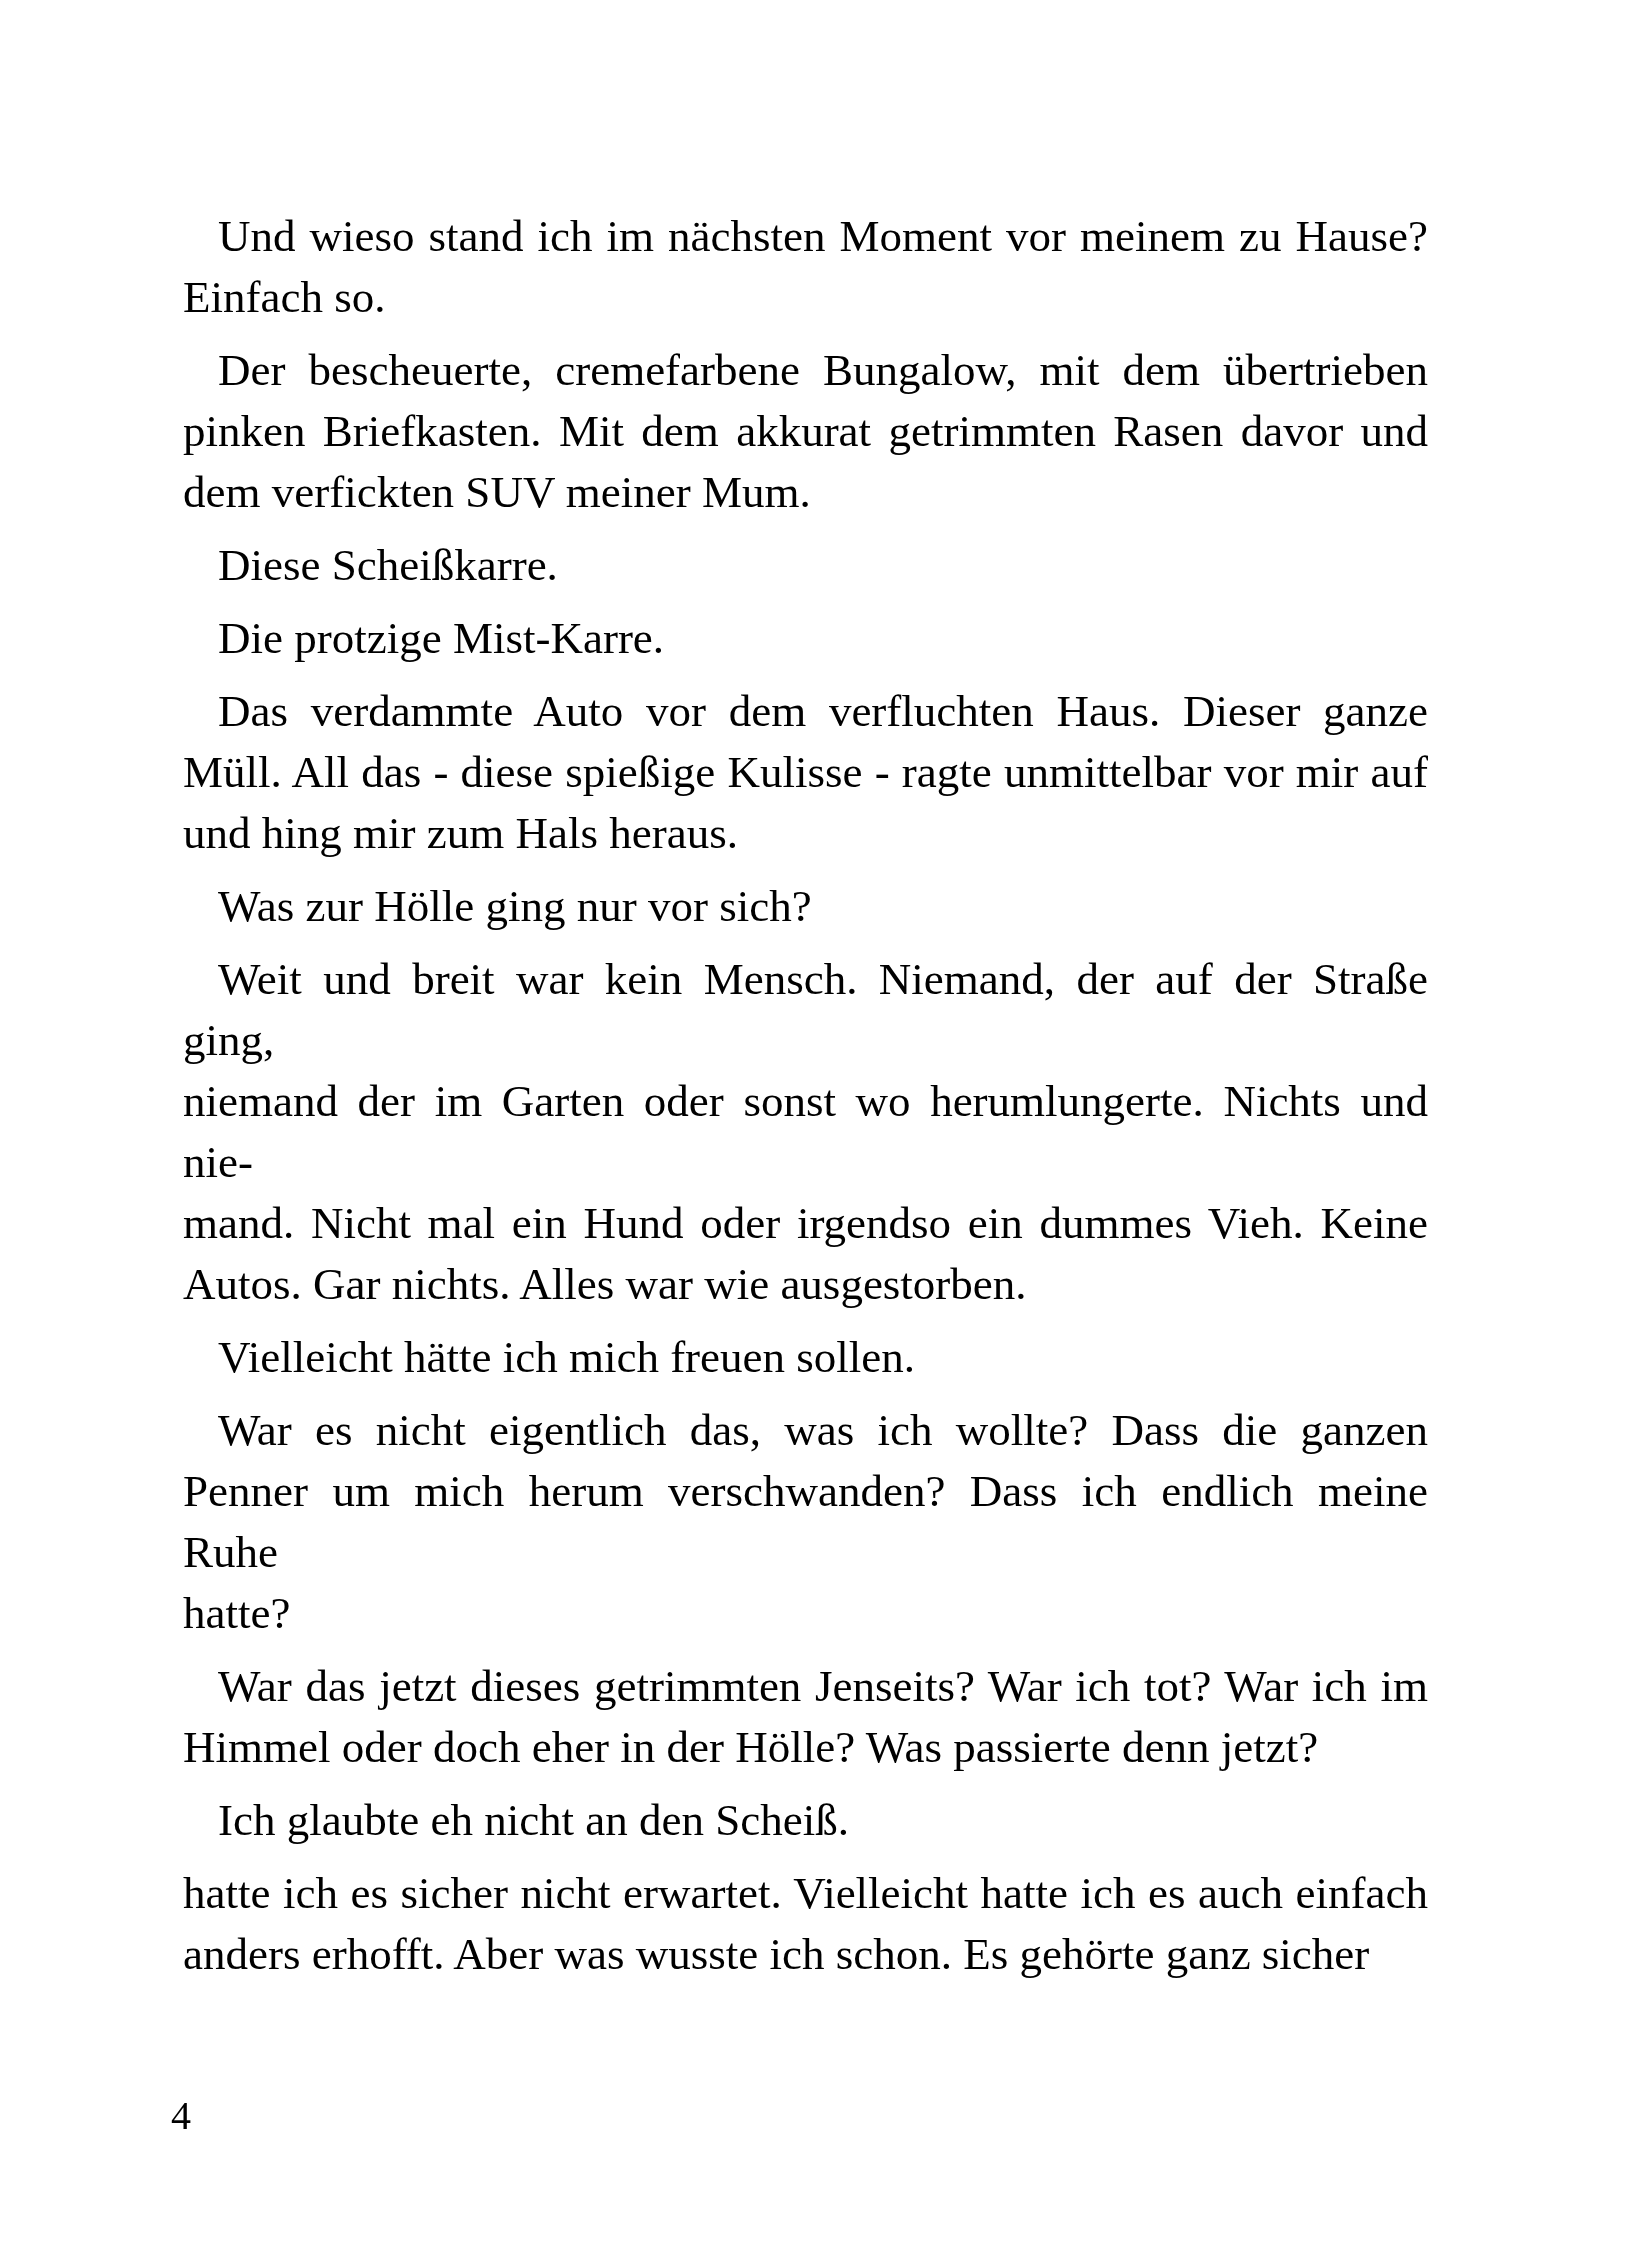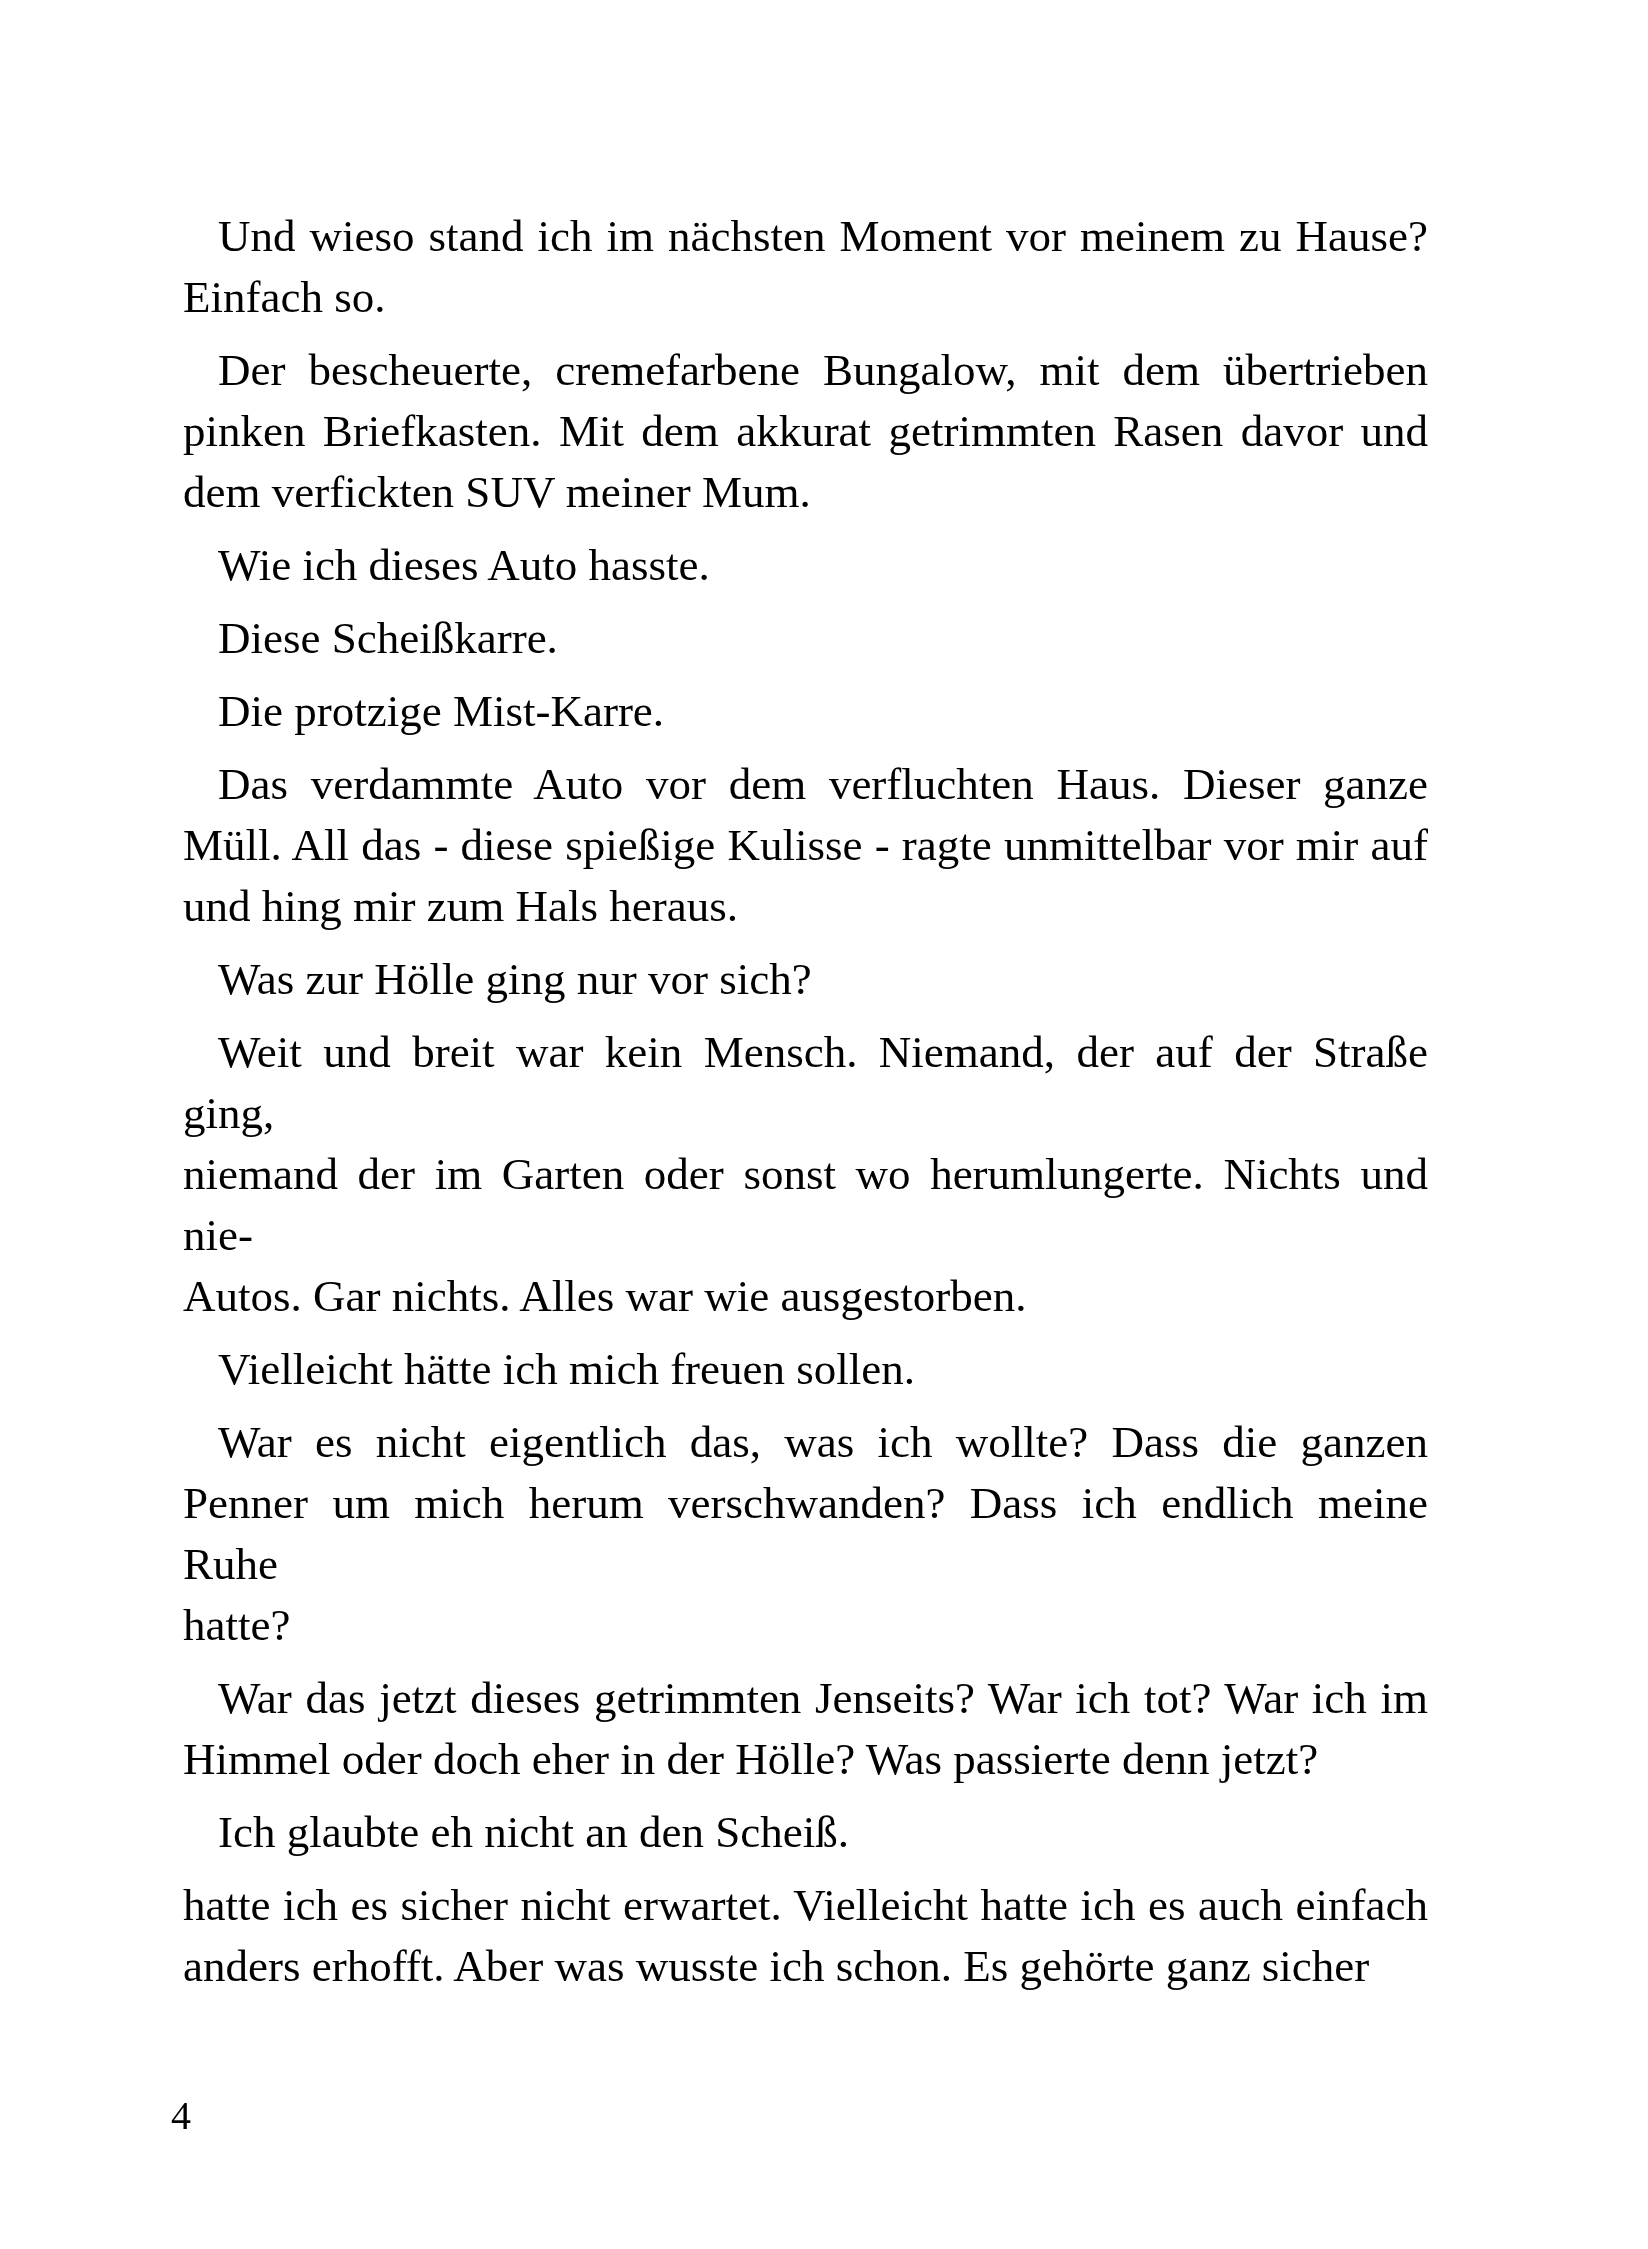--- a/index.html
+++ b/index.html
@@ -53,39 +53,37 @@
       <div class="para">
         <div class="line first">Und wieso stand ich im nächsten Moment vor meinem zu Hause?</div>
         <div class="line last">Einfach so.</div>
       </div>
       <div class="para">
         <div class="line first">Der bescheuerte, cremefarbene Bungalow, mit dem übertrieben</div>
         <div class="line">pinken Briefkasten. Mit dem akkurat getrimmten Rasen davor und</div>
         <div class="line last">dem verfickten SUV meiner Mum.</div>
       </div>
       <div class="para">
-        <div class="line first last">Wie ich dieses Auto hasste.</div>
-      </div>
-      <div class="para">
         <div class="line first last">Diese Scheißkarre.</div>
       </div>
       <div class="para">
         <div class="line first last">Die protzige Mist-Karre.</div>
       </div>
       <div class="para">
         <div class="line first">Das verdammte Auto vor dem verfluchten Haus. Dieser ganze</div>
         <div class="line">Müll. All das - diese spießige Kulisse - ragte unmittelbar vor mir auf</div>
         <div class="line last">und hing mir zum Hals heraus.</div>
       </div>
       <div class="para">
         <div class="line first last">Was zur Hölle ging nur vor sich?</div>
       </div>
       <div class="para">
         <div class="line first">Weit und breit war kein Mensch. Niemand, der auf der Straße ging,</div>
         <div class="line">niemand der im Garten oder sonst wo herumlungerte. Nichts und nie-</div>
+        <div class="line">mand. Nicht mal ein Hund oder irgendso ein dummes Vieh. Keine</div>
         <div class="line last">Autos. Gar nichts. Alles war wie ausgestorben.</div>
       </div>
       <div class="para">
         <div class="line first last">Vielleicht hätte ich mich freuen sollen.</div>
       </div>
       <div class="para">
         <div class="line first">War es nicht eigentlich das, was ich wollte? Dass die ganzen</div>
         <div class="line">Penner um mich herum verschwanden? Dass ich endlich meine Ruhe</div>
         <div class="line last">hatte?</div>
       </div>

